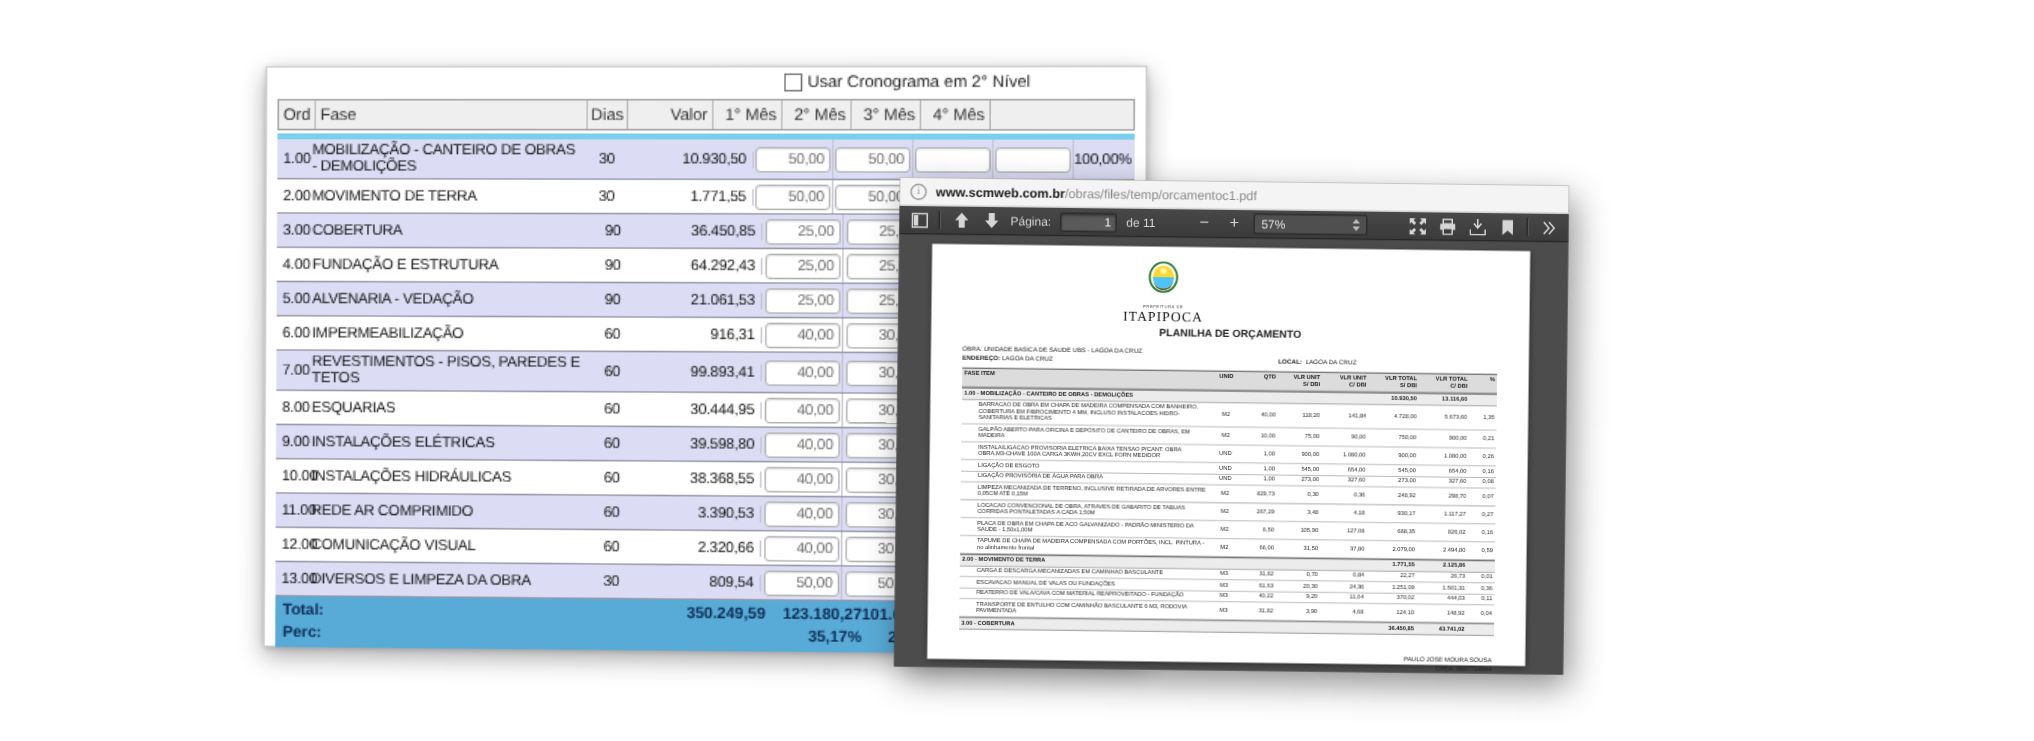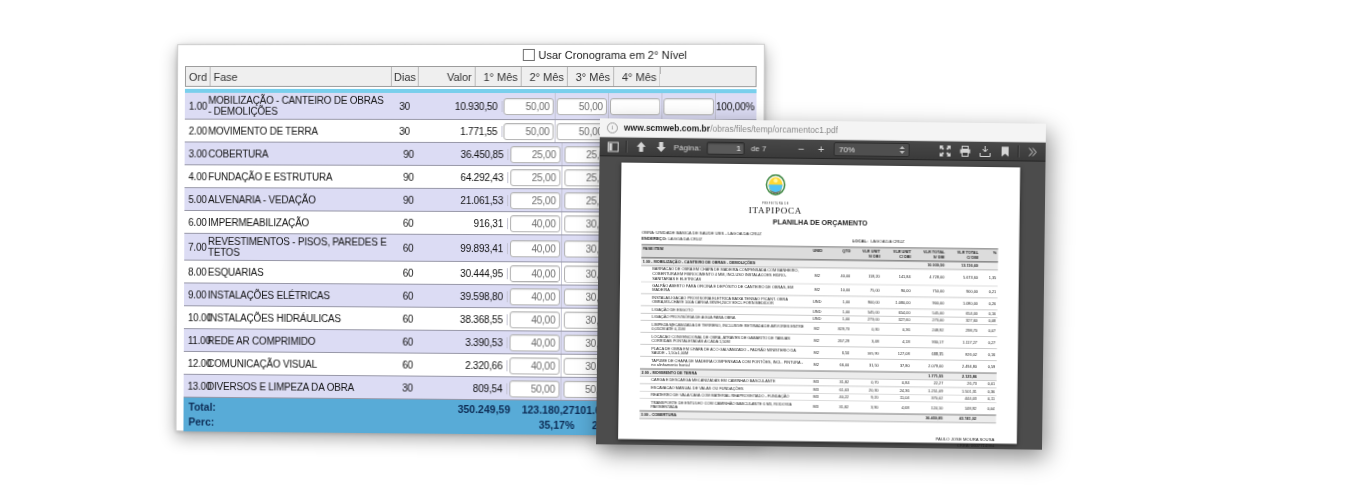--- a/index.html
+++ b/index.html
@@ -390,26 +390,26 @@
             <path d="M4.5 0 L9 5 H6.5 V10 H2.5 V5 H0 Z" fill="#d6d6d6"></path>
           </svg>
       </span>
       <span class="tbtn">
         <svg width="9" height="10" viewBox="0 0 9 10">
             <path d="M4.5 10 L0 5 H2.5 V0 H6.5 V5 H9 Z" fill="#d6d6d6"></path>
           </svg>
       </span>
       <span>Página:</span>
       <span class="pg-input">1</span>
-      <span>de 7</span>
+      <span>de 11</span>
       <span class="sp"></span>
       <span class="tbtn" style="font-size:11px;">−</span>
       <span class="tbtn" style="font-size:11px;">+</span>
       <span class="zoom-sel">
-        <span>70%</span>
+        <span>57%</span>
         <svg width="5" height="8" viewBox="0 0 5 8">
             <path d="M2.5 0 L5 3 H0 Z M2.5 8 L0 5 H5 Z" fill="#bdbdbd"></path>
           </svg>
       </span>
       <span class="sp"></span>
       <span class="tbtn">
         <svg width="11" height="11" viewBox="0 0 11 11">
             <path d="M0 0 H4 L2.7 1.3 L4.5 3.1 L3.1 4.5 L1.3 2.7 L0 4 Z M11 0 V4 L9.7 2.7 L7.9 4.5 L6.5 3.1 L8.3 1.3 L7 0 Z M0 11 V7 L1.3 8.3 L3.1 6.5 L4.5 7.9 L2.7 9.7 L4 11 Z M11 11 H7 L8.3 9.7 L6.5 7.9 L7.9 6.5 L9.7 8.3 L11 7 Z" fill="#d6d6d6"></path>
           </svg>
       </span>

